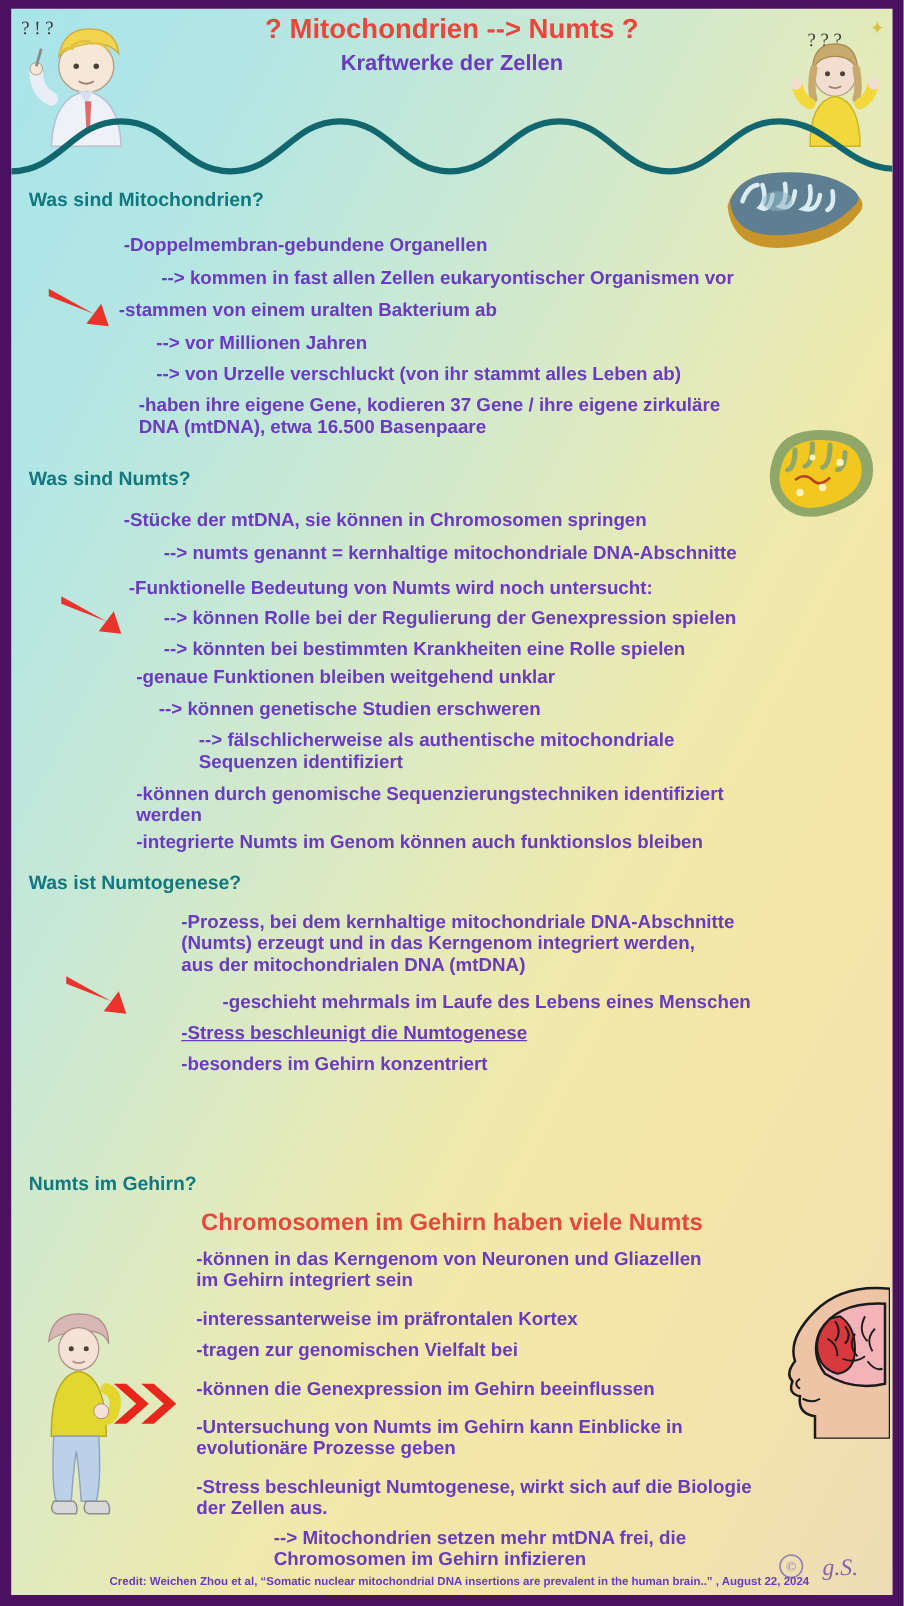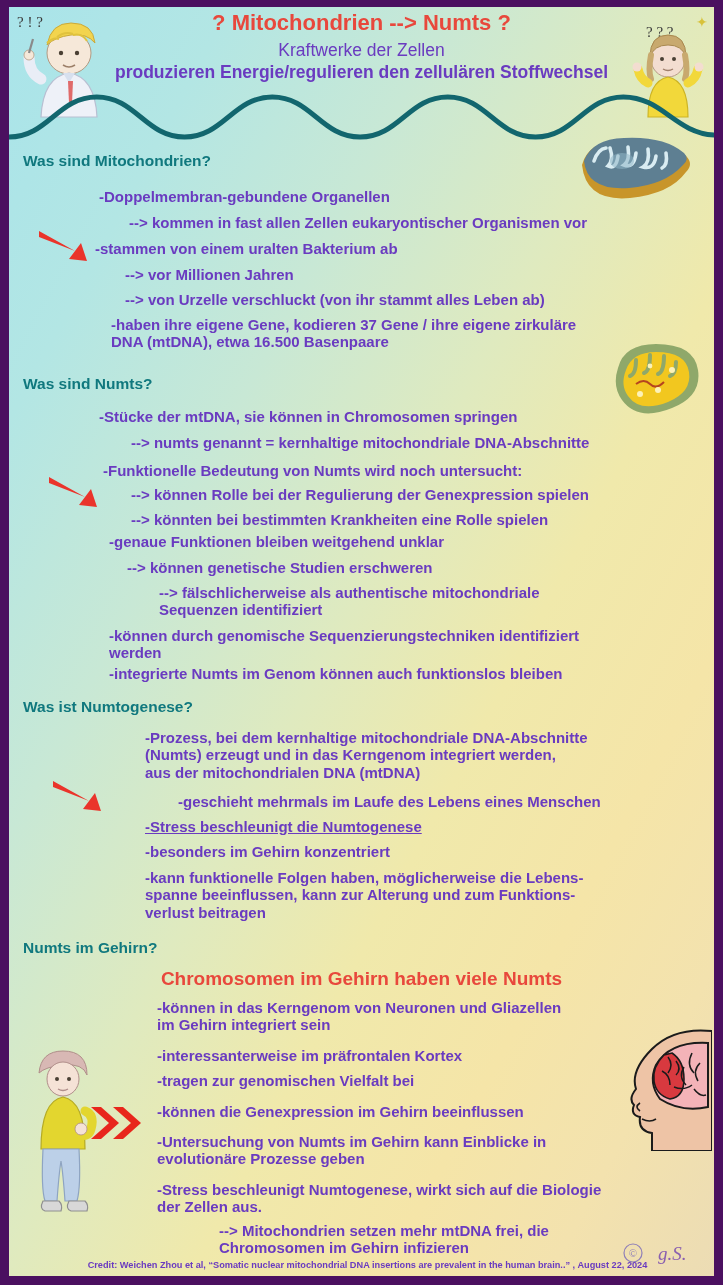--- a/index.html
+++ b/index.html
@@ -46,21 +46,21 @@
     font-weight: bold;
     color: #e8483c;
     letter-spacing: 0px;
   }
   .title-sub1 {
     position: absolute;
     top: 33px;
     left: 0; right: 0;
     text-align: center;
     font-size: 17.5px;
-    font-weight: normal;
+    font-weight: bold;
     color: #6a3bc0;
   }
   .title-sub2 {
     position: absolute;
     top: 55px;
     left: 0; right: 0;
     text-align: center;
     font-size: 17.5px;
     font-weight: bold;
     color: #6a3bc0;
@@ -122,21 +122,20 @@
 </style>
 </head>
 <body>
 
 <div class="poster">
 
   <div class="header">
 
     <div class="title-main">? Mitochondrien --&gt; Numts ?</div>
     <div class="title-sub1">Kraftwerke der Zellen</div>
-    <div class="title-sub2">produzieren Energie/regulieren den zellulären Stoffwechsel</div>
 
     <svg class="deco fig-scientist" viewBox="0 0 118 110">
       <text x="6" y="18" font-size="15" fill="#3a3a3a" font-family="'Liberation Serif',serif">? ! ?</text>
       <ellipse cx="58" cy="44" rx="22" ry="21" fill="#f6e8d9" stroke="#b39a82" stroke-width="1"></ellipse>
       <path d="M36 36 q4 -22 24 -22 q22 0 24 20 q-8 -10 -24 -8 q-16 2 -24 10z" fill="#f2d44e" stroke="#c9a93c" stroke-width="1"></path>
       <path d="M36 34 q6 -6 12 -4 M46 28 q8 -6 16 -3 M62 26 q9 -2 14 6" stroke="#e0c23d" stroke-width="2" fill="none"></path>
       <circle cx="50" cy="44" r="2.2" fill="#4a4034"></circle>
       <circle cx="66" cy="44" r="2.2" fill="#4a4034"></circle>
       <path d="M52 56 q6 4 12 0" stroke="#9c7f68" stroke-width="1.6" fill="none"></path>
       <path d="M30 108 q2 -40 28 -44 q26 4 28 44 z" fill="#eef1f8" stroke="#b8bfd2" stroke-width="1.2"></path>
@@ -258,23 +257,20 @@
   werden</div>
   <div class="abs line" style="left:100px; top:658px;">-integrierte Numts im Genom können auch funktionslos bleiben</div>
 
   <div class="abs sec-head" style="left:14px; top:691px;">Was ist Numtogenese?</div>
   <div class="abs line" style="left:136px; top:722px;">-Prozess, bei dem kernhaltige mitochondriale DNA-Abschnitte
  (Numts) erzeugt und in das Kerngenom integriert werden,
  aus der mitochondrialen DNA (mtDNA)</div>
   <div class="abs line" style="left:140px; top:786px;margin-left:29px;">-geschieht mehrmals im Laufe des Lebens eines Menschen</div>
   <div class="abs line" style="left:136px; top:811px;text-decoration:underline;">-Stress beschleunigt die Numtogenese</div>
   <div class="abs line" style="left:136px; top:836px;">-besonders im Gehirn konzentriert</div>
-  <div class="abs line" style="left:136px; top:862px;">-kann funktionelle Folgen haben, möglicherweise die Lebens-
- spanne beeinflussen, kann zur Alterung und zum Funktions-
- verlust beitragen</div>
 
   <div class="abs sec-head" style="left:14px; top:932px;">Numts im Gehirn?</div>
   <div class="abs line" style="left:148px; top:992px;">-können in das Kerngenom von Neuronen und Gliazellen
  im Gehirn integriert sein</div>
   <div class="abs red-head" style="left:0; right:0; top:961px; text-align:center;">Chromosomen im Gehirn haben viele Numts</div>
   <div class="abs line" style="left:148px; top:1040px;">-interessanterweise im präfrontalen Kortex</div>
   <div class="abs line" style="left:148px; top:1065px;">-tragen zur genomischen Vielfalt bei</div>
   <div class="abs line" style="left:148px; top:1096px;">-können die Genexpression im Gehirn beeinflussen</div>
   <div class="abs line" style="left:148px; top:1126px;">-Untersuchung von Numts im Gehirn kann Einblicke in
  evolutionäre Prozesse geben</div>

